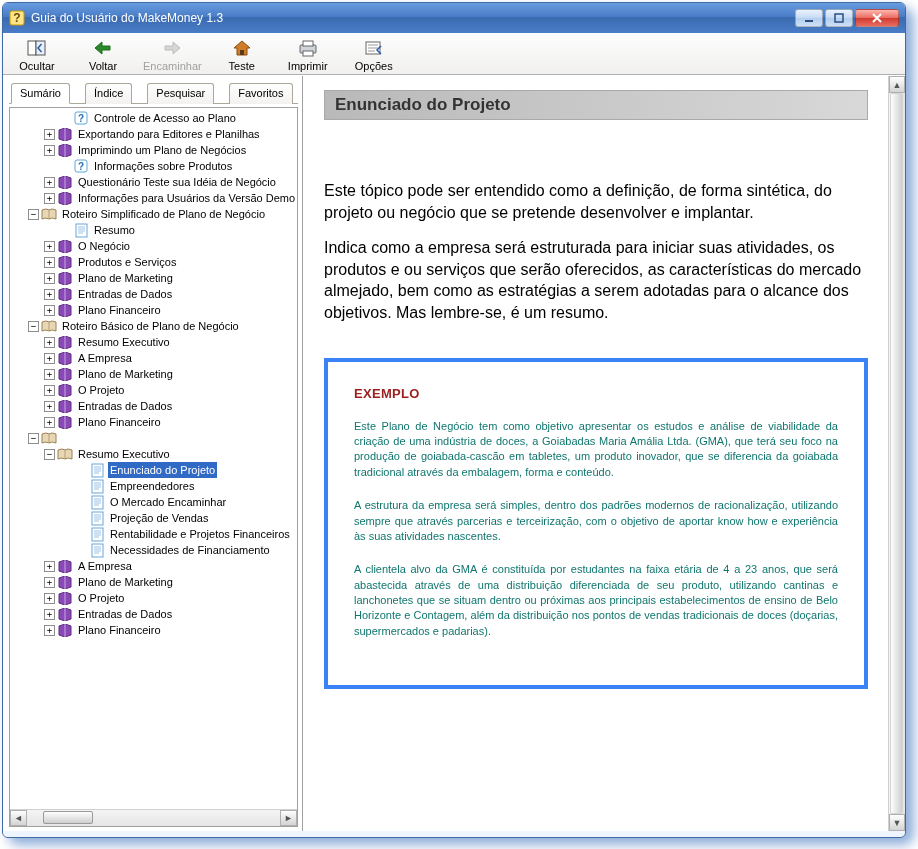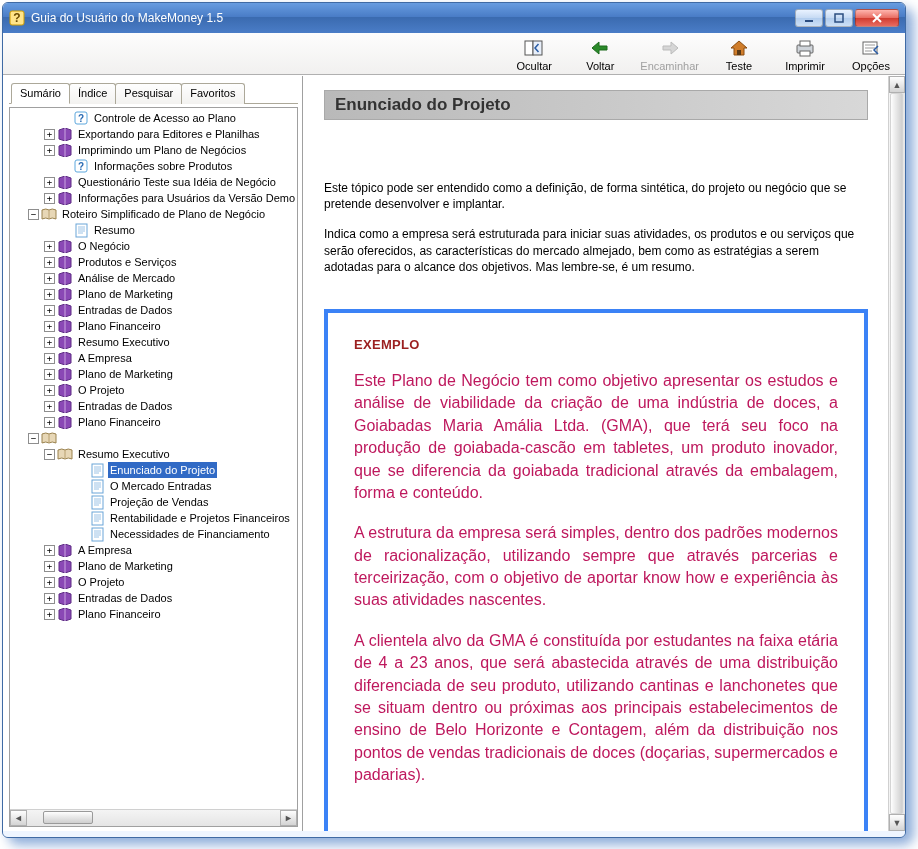--- a/index.html
+++ b/index.html
@@ -45,40 +45,40 @@
     color:#fff;
     width:44px;
   }
   .winbtn svg { display:block; }
 
   
   .toolbar {
     background: linear-gradient(to bottom, #fdfdfd, #f1f0ef);
     border-bottom:1px solid #b0b0b0;
     padding:4px 8px 2px 8px;
-    display:flex; gap:14px;justify-content:flex-end;
+    display:flex; gap:14px;
   }
   .tbtn { display:flex; flex-direction:column; align-items:center; min-width:52px; color:#000; }
   .tbtn.disabled { color:#a0a0a0; }
   .tbtn .ticon { height:22px; display:flex; align-items:center; justify-content:center; }
   .tbtn .tlabel { font-size:11px; margin-top:1px; white-space:nowrap; }
 
   
   .client {
     flex:1; display:flex; min-height:0;
     border-top:1px solid #fff;
   }
   .lpane {
     width:300px; min-width:300px;
     border-right:1px solid #a0a0a0;
     background:#fff;
     display:flex; flex-direction:column;
     padding:6px 4px 4px 6px;
   }
-  .tabs-row { display:flex; gap:0; border-bottom:1px solid #aca899; margin-bottom:3px; padding-left:2px; }
+  .tabs-row { display:flex; gap:16px; border-bottom:1px solid #aca899; margin-bottom:3px; padding-left:2px; }
   .tab {
     padding:3px 8px 4px 8px;
     border:1px solid #aca899;
     border-bottom:none;
     background: linear-gradient(to bottom, #fefefe, #f3f2f0);
     border-top-left-radius:3px; border-top-right-radius:3px;
     margin-right:-1px;
     position:relative; top:1px;
     font-size:11px;
   }
@@ -136,32 +136,32 @@
     flex:1; overflow:auto; padding:14px 20px 20px 20px;
     font-family: Verdana, Arial, sans-serif;
   }
   .content-title {
     background: linear-gradient(to right, #b9b9b9, #d8d8d8);
     color:#333; font-size:17px; font-weight:bold;
     padding:4px 10px; border:1px solid #a9a9a9;
     margin-bottom:60px;
   }
   .content p {
-    font-size:12px; line-height:1.35; margin:0 0 14px 0; color:#000;
+    font-size:16px; line-height:1.35; margin:0 0 14px 0; color:#000;
   }
   .example-box {
     border:4px solid #3b82f6;
     margin-top:34px;
     padding:24px 26px 28px 26px;
   }
   .example-box .ex-title {
     color:#9b1f1f; font-weight:bold; font-size:13px; margin-bottom:18px; letter-spacing:0.3px;
   }
   .example-box p {
-    color:#be185d; font-size:16px; text-align:justify; line-height:1.4; margin:0 0 18px 0;
+    color:#0f766e; font-size:11px; text-align:justify; line-height:1.4; margin:0 0 18px 0;
   }
   .rscroll {
     width:17px; background:linear-gradient(to right,#f4f4f4,#e5e5e5);
     border-left:1px solid #d0d0d0; display:flex; flex-direction:column;
   }
   .rscroll .btn { height:17px; background:linear-gradient(to bottom,#fefefe,#d4d4d4); border:1px solid #b0b0b0; display:flex; align-items:center; justify-content:center; font-size:9px; color:#555;}
   .rscroll .track { flex:1; position:relative; }
   .rscroll .thumb { position:absolute; top:0; left:1px; width:13px; height:100%; background:linear-gradient(to right,#fefefe,#cfcfcf); border:1px solid #d4d4d4; border-radius:2px;}
 
   .statusledge {
@@ -175,21 +175,21 @@
   <div class="shadow"></div>
   <div class="window">
 
     <div class="titlebar">
       <span class="tb-icon">
         <svg width="16" height="16" viewBox="0 0 16 16">
           <rect x="1" y="1" width="14" height="14" rx="2" fill="#ffe489" stroke="#cc9a00"></rect>
           <text x="8" y="12" text-anchor="middle" font-size="12" font-weight="bold" fill="#6a4a00">?</text>
         </svg>
       </span>
-      <span class="title">Guia do Usuário do MakeMoney 1.5</span>
+      <span class="title">Guia do Usuário do MakeMoney 1.3</span>
       <div class="winbtns">
         <div class="winbtn">
           <svg width="10" height="10">
               <rect x="1" y="7" width="8" height="2" fill="currentColor"></rect>
             </svg>
         </div>
         <div class="winbtn">
           <svg width="10" height="10">
               <rect x="1" y="1" width="8" height="8" fill="none" stroke="currentColor" stroke-width="1.5"></rect>
             </svg>
@@ -384,98 +384,21 @@
               </div>
               <div class="tree-row">
                 <span class="indent" style="width: 32px;"></span>
                 <span class="exp"></span>
                 <span class="nicon">
                   <svg width="15" height="13">
                     <path d="M1 2 L7 0 L13 2 L13 11 L7 13 L1 11 Z" fill="#8a48b5" stroke="#5e2d84"></path>
                     <path d="M7 0 L7 13" stroke="#caa6e0"></path>
                   </svg>
                 </span>
-                <span class="node-label">Análise de Mercado</span>
-              </div>
-              <div class="tree-row">
-                <span class="indent" style="width: 32px;"></span>
-                <span class="exp"></span>
-                <span class="nicon">
-                  <svg width="15" height="13">
-                    <path d="M1 2 L7 0 L13 2 L13 11 L7 13 L1 11 Z" fill="#8a48b5" stroke="#5e2d84"></path>
-                    <path d="M7 0 L7 13" stroke="#caa6e0"></path>
-                  </svg>
-                </span>
                 <span class="node-label">Plano de Marketing</span>
-              </div>
-              <div class="tree-row">
-                <span class="indent" style="width: 32px;"></span>
-                <span class="exp"></span>
-                <span class="nicon">
-                  <svg width="15" height="13">
-                    <path d="M1 2 L7 0 L13 2 L13 11 L7 13 L1 11 Z" fill="#8a48b5" stroke="#5e2d84"></path>
-                    <path d="M7 0 L7 13" stroke="#caa6e0"></path>
-                  </svg>
-                </span>
-                <span class="node-label">Entradas de Dados</span>
-              </div>
-              <div class="tree-row">
-                <span class="indent" style="width: 32px;"></span>
-                <span class="exp"></span>
-                <span class="nicon">
-                  <svg width="15" height="13">
-                    <path d="M1 2 L7 0 L13 2 L13 11 L7 13 L1 11 Z" fill="#8a48b5" stroke="#5e2d84"></path>
-                    <path d="M7 0 L7 13" stroke="#caa6e0"></path>
-                  </svg>
-                </span>
-                <span class="node-label">Plano Financeiro</span>
-              </div>
-              <div class="tree-row">
-                <span class="indent" style="width: 32px;"></span>
-                <span class="exp"></span>
-                <span class="nicon">
-                  <svg width="15" height="13">
-                    <path d="M1 2 L7 0 L13 2 L13 11 L7 13 L1 11 Z" fill="#8a48b5" stroke="#5e2d84"></path>
-                    <path d="M7 0 L7 13" stroke="#caa6e0"></path>
-                  </svg>
-                </span>
-                <span class="node-label">Resumo Executivo</span>
-              </div>
-              <div class="tree-row">
-                <span class="indent" style="width: 32px;"></span>
-                <span class="exp"></span>
-                <span class="nicon">
-                  <svg width="15" height="13">
-                    <path d="M1 2 L7 0 L13 2 L13 11 L7 13 L1 11 Z" fill="#8a48b5" stroke="#5e2d84"></path>
-                    <path d="M7 0 L7 13" stroke="#caa6e0"></path>
-                  </svg>
-                </span>
-                <span class="node-label">A Empresa</span>
-              </div>
-              <div class="tree-row">
-                <span class="indent" style="width: 32px;"></span>
-                <span class="exp"></span>
-                <span class="nicon">
-                  <svg width="15" height="13">
-                    <path d="M1 2 L7 0 L13 2 L13 11 L7 13 L1 11 Z" fill="#8a48b5" stroke="#5e2d84"></path>
-                    <path d="M7 0 L7 13" stroke="#caa6e0"></path>
-                  </svg>
-                </span>
-                <span class="node-label">Plano de Marketing</span>
-              </div>
-              <div class="tree-row">
-                <span class="indent" style="width: 32px;"></span>
-                <span class="exp"></span>
-                <span class="nicon">
-                  <svg width="15" height="13">
-                    <path d="M1 2 L7 0 L13 2 L13 11 L7 13 L1 11 Z" fill="#8a48b5" stroke="#5e2d84"></path>
-                    <path d="M7 0 L7 13" stroke="#caa6e0"></path>
-                  </svg>
-                </span>
-                <span class="node-label">O Projeto</span>
               </div>
               <div class="tree-row">
                 <span class="indent" style="width: 32px;"></span>
                 <span class="exp"></span>
                 <span class="nicon">
                   <svg width="15" height="13">
                     <path d="M1 2 L7 0 L13 2 L13 11 L7 13 L1 11 Z" fill="#8a48b5" stroke="#5e2d84"></path>
                     <path d="M7 0 L7 13" stroke="#caa6e0"></path>
                   </svg>
                 </span>
@@ -494,30 +417,107 @@
               </div>
               <div class="tree-row">
                 <span class="indent" style="width: 16px;"></span>
                 <span class="exp minus"></span>
                 <span class="nicon">
                   <svg width="16" height="13">
                     <path d="M1 2 Q5 0 8 2 Q11 0 15 2 L15 11 Q11 9 8 11 Q5 9 1 11 Z" fill="#e7d7b6" stroke="#9a824e"></path>
                     <path d="M8 2 L8 11" stroke="#b8a070"></path>
                   </svg>
                 </span>
-              </div>
-              <div class="tree-row">
-                <span class="indent" style="width: 32px;"></span>
+                <span class="node-label">Roteiro Básico de Plano de Negócio</span>
+              </div>
+              <div class="tree-row">
+                <span class="indent" style="width: 32px;"></span>
+                <span class="exp"></span>
+                <span class="nicon">
+                  <svg width="15" height="13">
+                    <path d="M1 2 L7 0 L13 2 L13 11 L7 13 L1 11 Z" fill="#8a48b5" stroke="#5e2d84"></path>
+                    <path d="M7 0 L7 13" stroke="#caa6e0"></path>
+                  </svg>
+                </span>
+                <span class="node-label">Resumo Executivo</span>
+              </div>
+              <div class="tree-row">
+                <span class="indent" style="width: 32px;"></span>
+                <span class="exp"></span>
+                <span class="nicon">
+                  <svg width="15" height="13">
+                    <path d="M1 2 L7 0 L13 2 L13 11 L7 13 L1 11 Z" fill="#8a48b5" stroke="#5e2d84"></path>
+                    <path d="M7 0 L7 13" stroke="#caa6e0"></path>
+                  </svg>
+                </span>
+                <span class="node-label">A Empresa</span>
+              </div>
+              <div class="tree-row">
+                <span class="indent" style="width: 32px;"></span>
+                <span class="exp"></span>
+                <span class="nicon">
+                  <svg width="15" height="13">
+                    <path d="M1 2 L7 0 L13 2 L13 11 L7 13 L1 11 Z" fill="#8a48b5" stroke="#5e2d84"></path>
+                    <path d="M7 0 L7 13" stroke="#caa6e0"></path>
+                  </svg>
+                </span>
+                <span class="node-label">Plano de Marketing</span>
+              </div>
+              <div class="tree-row">
+                <span class="indent" style="width: 32px;"></span>
+                <span class="exp"></span>
+                <span class="nicon">
+                  <svg width="15" height="13">
+                    <path d="M1 2 L7 0 L13 2 L13 11 L7 13 L1 11 Z" fill="#8a48b5" stroke="#5e2d84"></path>
+                    <path d="M7 0 L7 13" stroke="#caa6e0"></path>
+                  </svg>
+                </span>
+                <span class="node-label">O Projeto</span>
+              </div>
+              <div class="tree-row">
+                <span class="indent" style="width: 32px;"></span>
+                <span class="exp"></span>
+                <span class="nicon">
+                  <svg width="15" height="13">
+                    <path d="M1 2 L7 0 L13 2 L13 11 L7 13 L1 11 Z" fill="#8a48b5" stroke="#5e2d84"></path>
+                    <path d="M7 0 L7 13" stroke="#caa6e0"></path>
+                  </svg>
+                </span>
+                <span class="node-label">Entradas de Dados</span>
+              </div>
+              <div class="tree-row">
+                <span class="indent" style="width: 32px;"></span>
+                <span class="exp"></span>
+                <span class="nicon">
+                  <svg width="15" height="13">
+                    <path d="M1 2 L7 0 L13 2 L13 11 L7 13 L1 11 Z" fill="#8a48b5" stroke="#5e2d84"></path>
+                    <path d="M7 0 L7 13" stroke="#caa6e0"></path>
+                  </svg>
+                </span>
+                <span class="node-label">Plano Financeiro</span>
+              </div>
+              <div class="tree-row">
+                <span class="indent" style="width: 16px;"></span>
                 <span class="exp minus"></span>
                 <span class="nicon">
                   <svg width="16" height="13">
                     <path d="M1 2 Q5 0 8 2 Q11 0 15 2 L15 11 Q11 9 8 11 Q5 9 1 11 Z" fill="#e7d7b6" stroke="#9a824e"></path>
                     <path d="M8 2 L8 11" stroke="#b8a070"></path>
                   </svg>
                 </span>
+              </div>
+              <div class="tree-row">
+                <span class="indent" style="width: 32px;"></span>
+                <span class="exp minus"></span>
+                <span class="nicon">
+                  <svg width="16" height="13">
+                    <path d="M1 2 Q5 0 8 2 Q11 0 15 2 L15 11 Q11 9 8 11 Q5 9 1 11 Z" fill="#e7d7b6" stroke="#9a824e"></path>
+                    <path d="M8 2 L8 11" stroke="#b8a070"></path>
+                  </svg>
+                </span>
                 <span class="node-label">Resumo Executivo</span>
               </div>
               <div class="tree-row">
                 <span class="indent" style="width: 64px;"></span>
                 <span class="exp spacer"></span>
                 <span class="nicon">
                   <svg width="13" height="15">
                     <rect x="1" y="1" width="11" height="13" fill="#fff" stroke="#6aa5d8"></rect>
                     <path d="M3 4 h7 M3 6 h7 M3 8 h7 M3 10 h5" stroke="#9cc3e6"></path>
                   </svg>
@@ -526,21 +526,32 @@
               </div>
               <div class="tree-row">
                 <span class="indent" style="width: 64px;"></span>
                 <span class="exp spacer"></span>
                 <span class="nicon">
                   <svg width="13" height="15">
                     <rect x="1" y="1" width="11" height="13" fill="#fff" stroke="#6aa5d8"></rect>
                     <path d="M3 4 h7 M3 6 h7 M3 8 h7 M3 10 h5" stroke="#9cc3e6"></path>
                   </svg>
                 </span>
-                <span class="node-label">O Mercado Entradas</span>
+                <span class="node-label">Empreendedores</span>
+              </div>
+              <div class="tree-row">
+                <span class="indent" style="width: 64px;"></span>
+                <span class="exp spacer"></span>
+                <span class="nicon">
+                  <svg width="13" height="15">
+                    <rect x="1" y="1" width="11" height="13" fill="#fff" stroke="#6aa5d8"></rect>
+                    <path d="M3 4 h7 M3 6 h7 M3 8 h7 M3 10 h5" stroke="#9cc3e6"></path>
+                  </svg>
+                </span>
+                <span class="node-label">O Mercado Encaminhar</span>
               </div>
               <div class="tree-row">
                 <span class="indent" style="width: 64px;"></span>
                 <span class="exp spacer"></span>
                 <span class="nicon">
                   <svg width="13" height="15">
                     <rect x="1" y="1" width="11" height="13" fill="#fff" stroke="#6aa5d8"></rect>
                     <path d="M3 4 h7 M3 6 h7 M3 8 h7 M3 10 h5" stroke="#9cc3e6"></path>
                   </svg>
                 </span>

